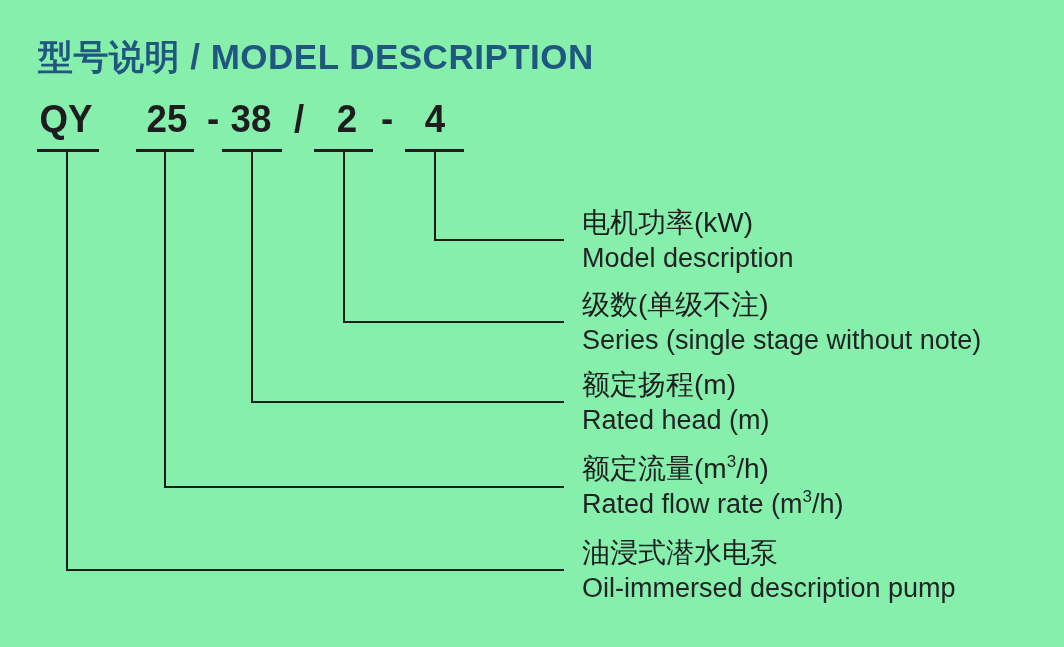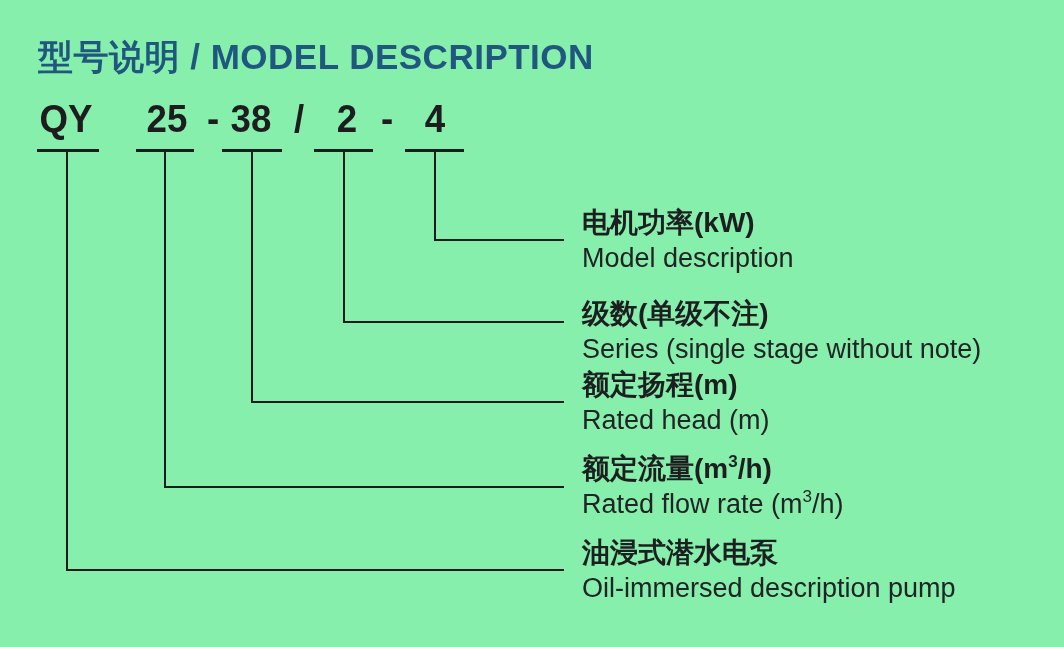--- a/index.html
+++ b/index.html
@@ -51,21 +51,20 @@
   }
   .label-group {
     position: absolute;
     left: 582px;
     white-space: nowrap;
   }
   .label-cn {
     font-size: 28px;
     line-height: 36px;
     color: #1d1e20;
-    font-weight: bold;
   }
   .label-en {
     font-size: 27px;
     line-height: 35px;
     color: #222325;
   }
   .sup {
     display: inline-block;
     font-size: 17px;
     position: relative;
@@ -105,21 +104,21 @@
   <div class="hline" style="left:343px; top:321px; width:221px"></div>
   <div class="hline" style="left:251px; top:401px; width:313px"></div>
   <div class="hline" style="left:164px; top:486px; width:400px"></div>
   <div class="hline" style="left:66px;  top:569px; width:498px"></div>
 
   <div class="label-group" style="top:205px">
     <div class="label-cn">电机功率(kW)</div>
     <div class="label-en">Model description</div>
   </div>
 
-  <div class="label-group" style="top:296px">
+  <div class="label-group" style="top:287px">
     <div class="label-cn">级数(单级不注)</div>
     <div class="label-en">Series (single stage without note)</div>
   </div>
 
   <div class="label-group" style="top:367px">
     <div class="label-cn">额定扬程(m)</div>
     <div class="label-en">Rated head (m)</div>
   </div>
 
   <div class="label-group" style="top:451px">

